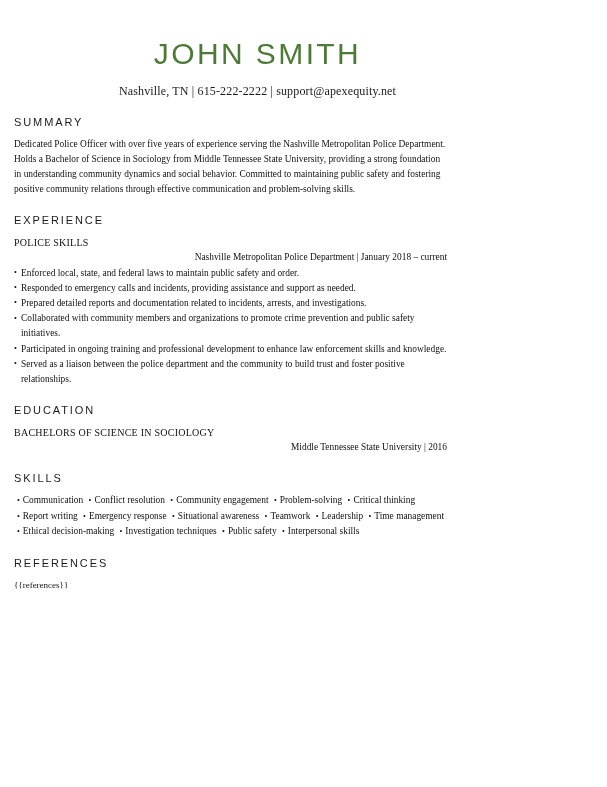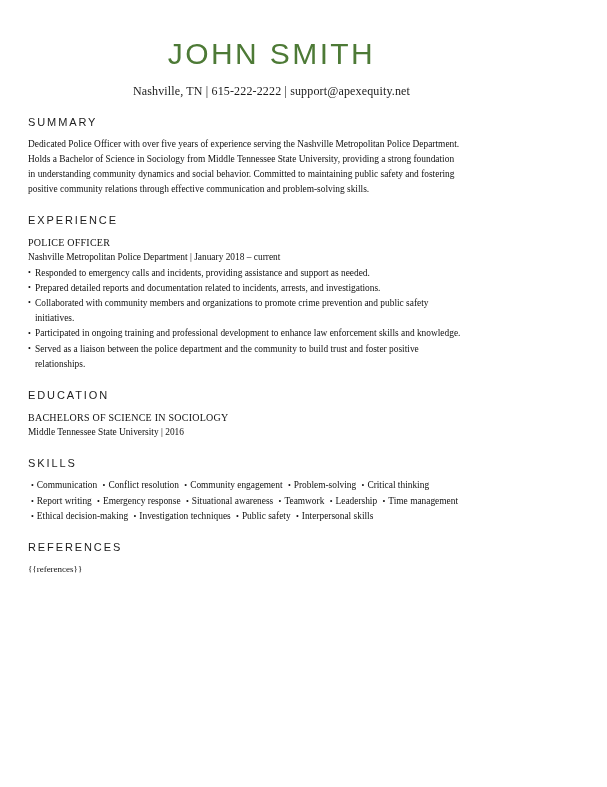--- a/index.html
+++ b/index.html
@@ -11,21 +11,21 @@
   .page {
     position: relative;
     width: 607px;
     height: 787px;
     background: #ffffff;
     overflow: hidden;
     box-sizing: border-box;
   }
   .content {
     position: absolute;
-    left: 28px;
+    left: 14px;
     top: 0;
     width: 433px;
   }
 
   
   .header {
     padding-top: 38px;
     text-align: center;
     width: 547px;
     margin-left: -30px;
@@ -78,20 +78,21 @@
     color: #111111;
     letter-spacing: 0.25px;
     margin: 0;
   }
   .job-meta {
     font-family: "Liberation Serif", serif;
     font-size: 9.4px;
     line-height: 15.2px;
     color: #111111;
     margin: 0 0 0 0;
+    text-align: right;
   }
 
   ul.bullets {
     list-style: none;
     margin: 0;
     padding: 0;
   }
   ul.bullets li {
     font-family: "Liberation Serif", serif;
     font-size: 9.4px;
@@ -143,23 +144,24 @@
     </div>
 
     <div class="section">
       <h2 class="section-title">SUMMARY</h2>
       <p class="body-text">Dedicated Police Officer with over five years of experience serving the Nashville Metropolitan Police Department. Holds a Bachelor of Science in Sociology from Middle Tennessee State University, providing a strong foundation in understanding community dynamics and social behavior. Committed to maintaining public safety and fostering positive community relations through effective communication and problem-solving skills.</p>
     </div>
 
     <div class="section">
       <h2 class="section-title">EXPERIENCE</h2>
       <div>
-        <div class="job-title">POLICE OFFICER</div>
+        <div class="job-title">POLICE SKILLS</div>
         <div class="job-meta">Nashville Metropolitan Police Department | January 2018 – current</div>
         <ul class="bullets" id="experience-bullets">
+            <li>Enforced local, state, and federal laws to maintain public safety and order.</li>
             <li>Responded to emergency calls and incidents, providing assistance and support as needed.</li>
             <li>Prepared detailed reports and documentation related to incidents, arrests, and investigations.</li>
             <li>Collaborated with community members and organizations to promote crime prevention and public safety initiatives.</li>
             <li>Participated in ongoing training and professional development to enhance law enforcement skills and knowledge.</li>
             <li>Served as a liaison between the police department and the community to build trust and foster positive relationships.</li>
           </ul>
       </div>
     </div>
 
     <div class="section">

